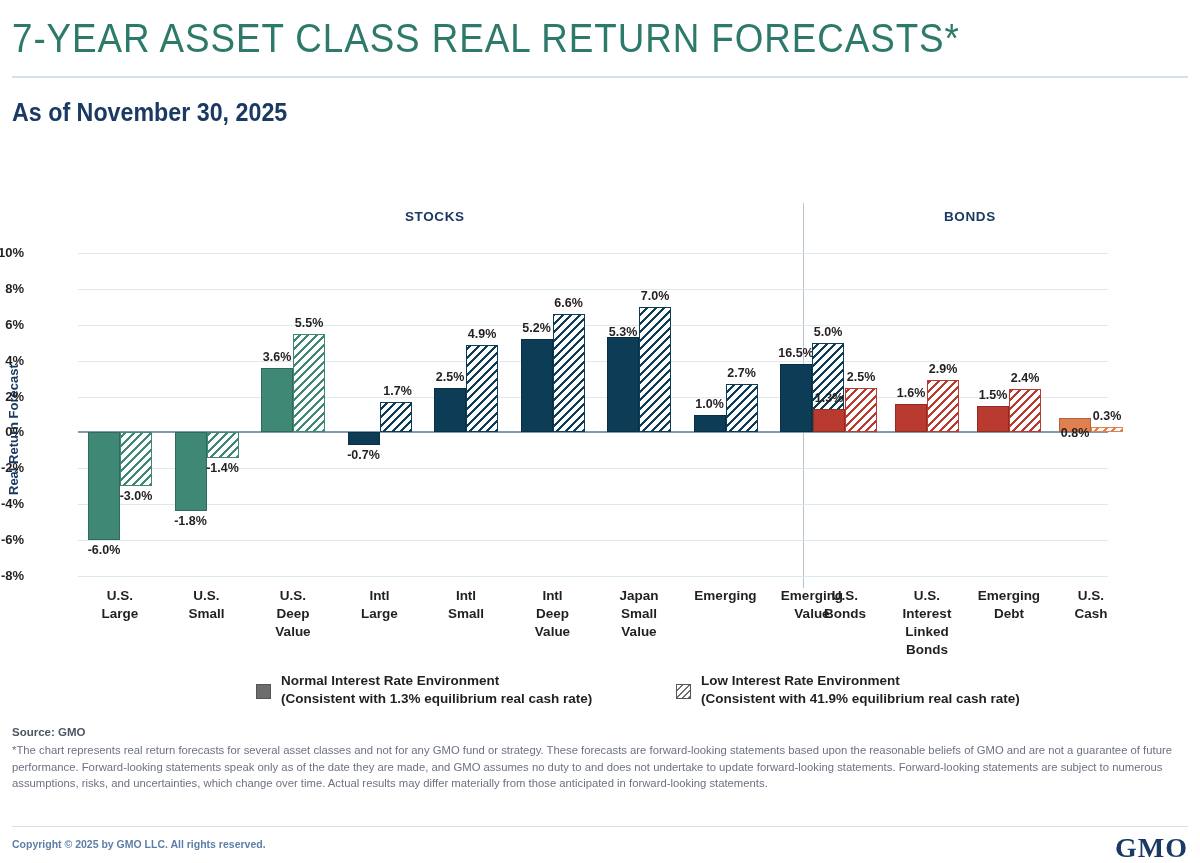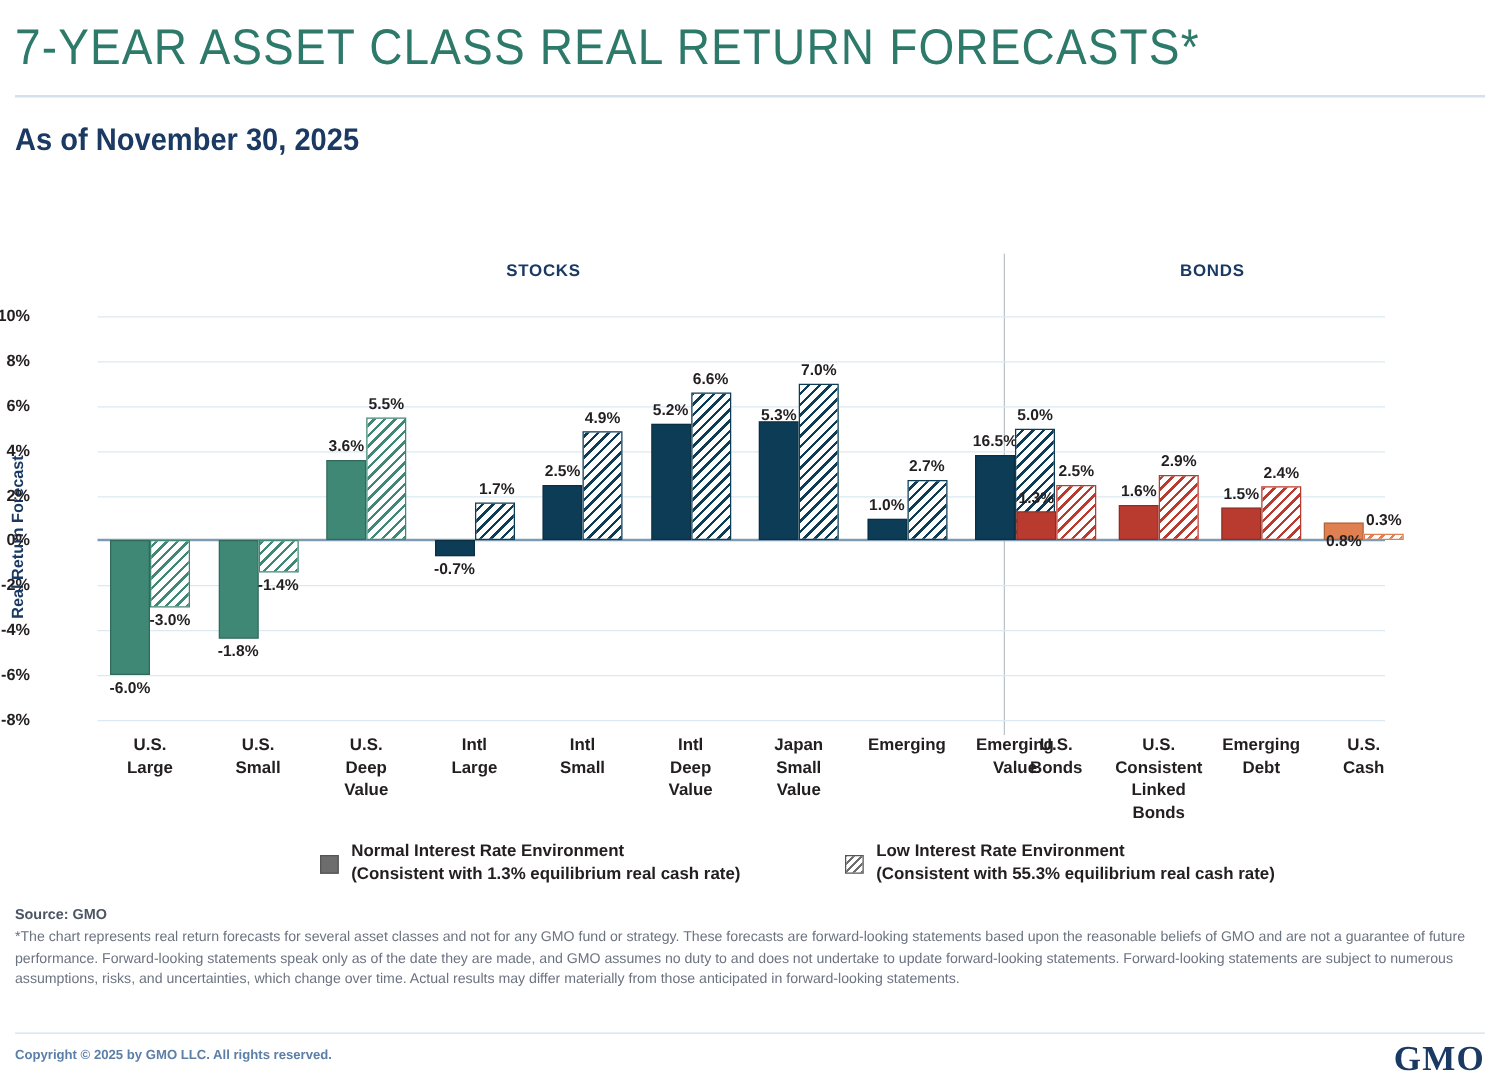--- a/index.html
+++ b/index.html
@@ -236,39 +236,39 @@
       <div class="xlab" style="left: 72px; top: 392px;"><span>U.S.</span><br><span>Large</span></div>
       <div class="xlab" style="left: 158.5px; top: 392px;"><span>U.S.</span><br><span>Small</span></div>
       <div class="xlab" style="left: 245px; top: 392px;"><span>U.S.</span><br><span>Deep</span><br><span>Value</span></div>
       <div class="xlab" style="left: 331.5px; top: 392px;"><span>Intl</span><br><span>Large</span></div>
       <div class="xlab" style="left: 418px; top: 392px;"><span>Intl</span><br><span>Small</span></div>
       <div class="xlab" style="left: 504.5px; top: 392px;"><span>Intl</span><br><span>Deep</span><br><span>Value</span></div>
       <div class="xlab" style="left: 591px; top: 392px;"><span>Japan</span><br><span>Small</span><br><span>Value</span></div>
       <div class="xlab" style="left: 677.5px; top: 392px;"><span>Emerging</span></div>
       <div class="xlab" style="left: 764px; top: 392px;"><span>Emerging</span><br><span>Value</span></div>
       <div class="xlab" style="left: 797px; top: 392px;"><span>U.S.</span><br><span>Bonds</span></div>
-      <div class="xlab" style="left: 879px; top: 392px;"><span>U.S.</span><br><span>Consistent</span><br><span>Linked</span><br><span>Bonds</span></div>
+      <div class="xlab" style="left: 879px; top: 392px;"><span>U.S.</span><br><span>Interest</span><br><span>Linked</span><br><span>Bonds</span></div>
       <div class="xlab" style="left: 961px; top: 392px;"><span>Emerging</span><br><span>Debt</span></div>
       <div class="xlab" style="left: 1043px; top: 392px;"><span>U.S.</span><br><span>Cash</span></div>
     </div>
 </div>
 
 <div class="legend">
   <div class="lg" id="lg-normal">
     <span class="swatch sw-normal"></span>
     <span class="lgtxt">
       <span>Normal Interest Rate Environment</span><br>
       <span>(Consistent with 1.3% equilibrium real cash rate)</span>
     </span>
   </div>
   <div class="lg" id="lg-low">
     <span class="swatch sw-low"></span>
     <span class="lgtxt">
       <span>Low Interest Rate Environment</span><br>
-      <span>(Consistent with 55.3% equilibrium real cash rate)</span>
+      <span>(Consistent with 41.9% equilibrium real cash rate)</span>
     </span>
   </div>
 </div>
 
 <div class="src">Source: GMO</div>
 <div class="disclaimer">*The chart represents real return forecasts for several asset classes and not for any GMO fund or strategy. These forecasts are forward-looking statements based upon the reasonable beliefs of GMO and are not a guarantee of future performance. Forward-looking statements speak only as of the date they are made, and GMO assumes no duty to and does not undertake to update forward-looking statements. Forward-looking statements are subject to numerous assumptions, risks, and uncertainties, which change over time.  Actual results may differ materially from those anticipated in forward-looking statements.</div>
 <div class="foot-rule"></div>
 <div class="copyright">Copyright © 2025 by GMO LLC. All rights reserved.</div>
 <div class="gmo-logo">GMO</div>
 

